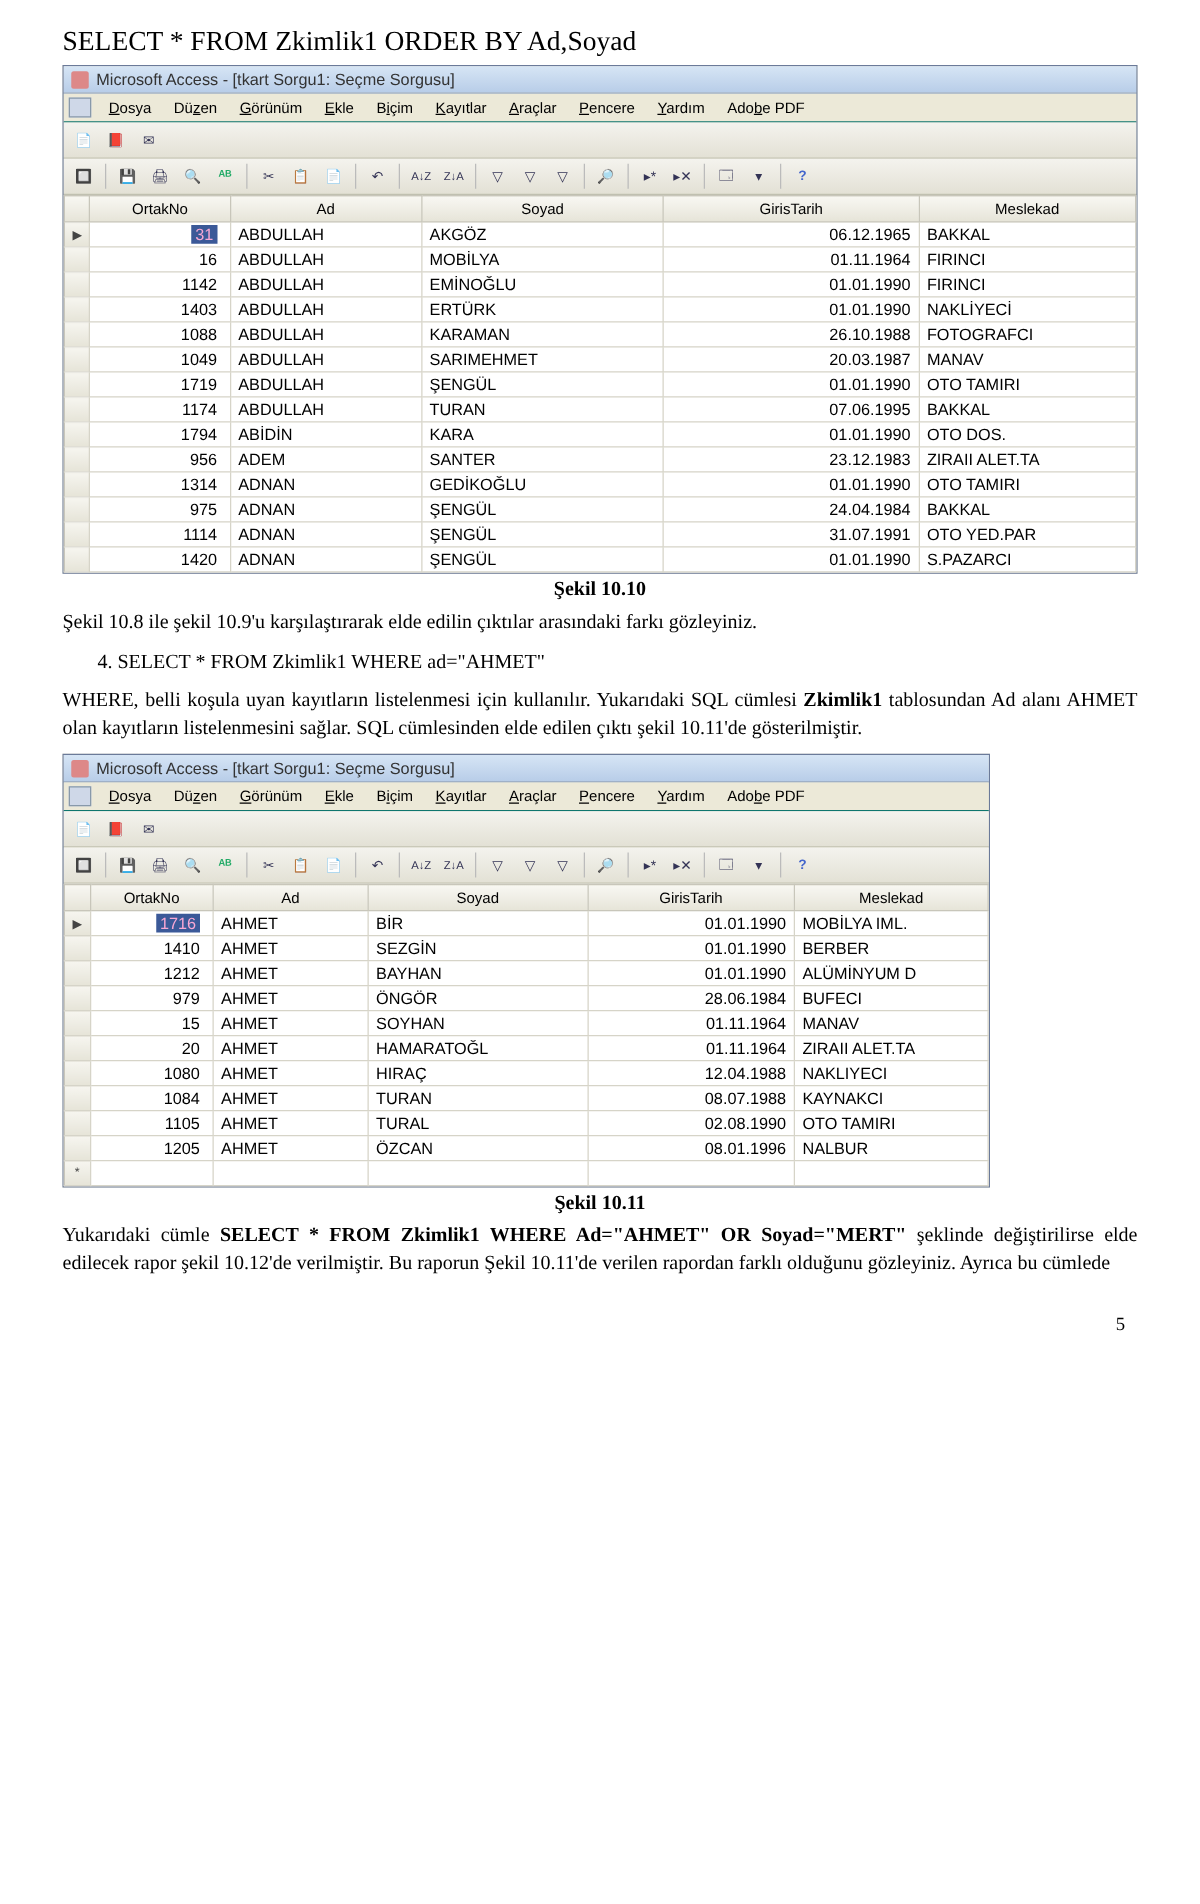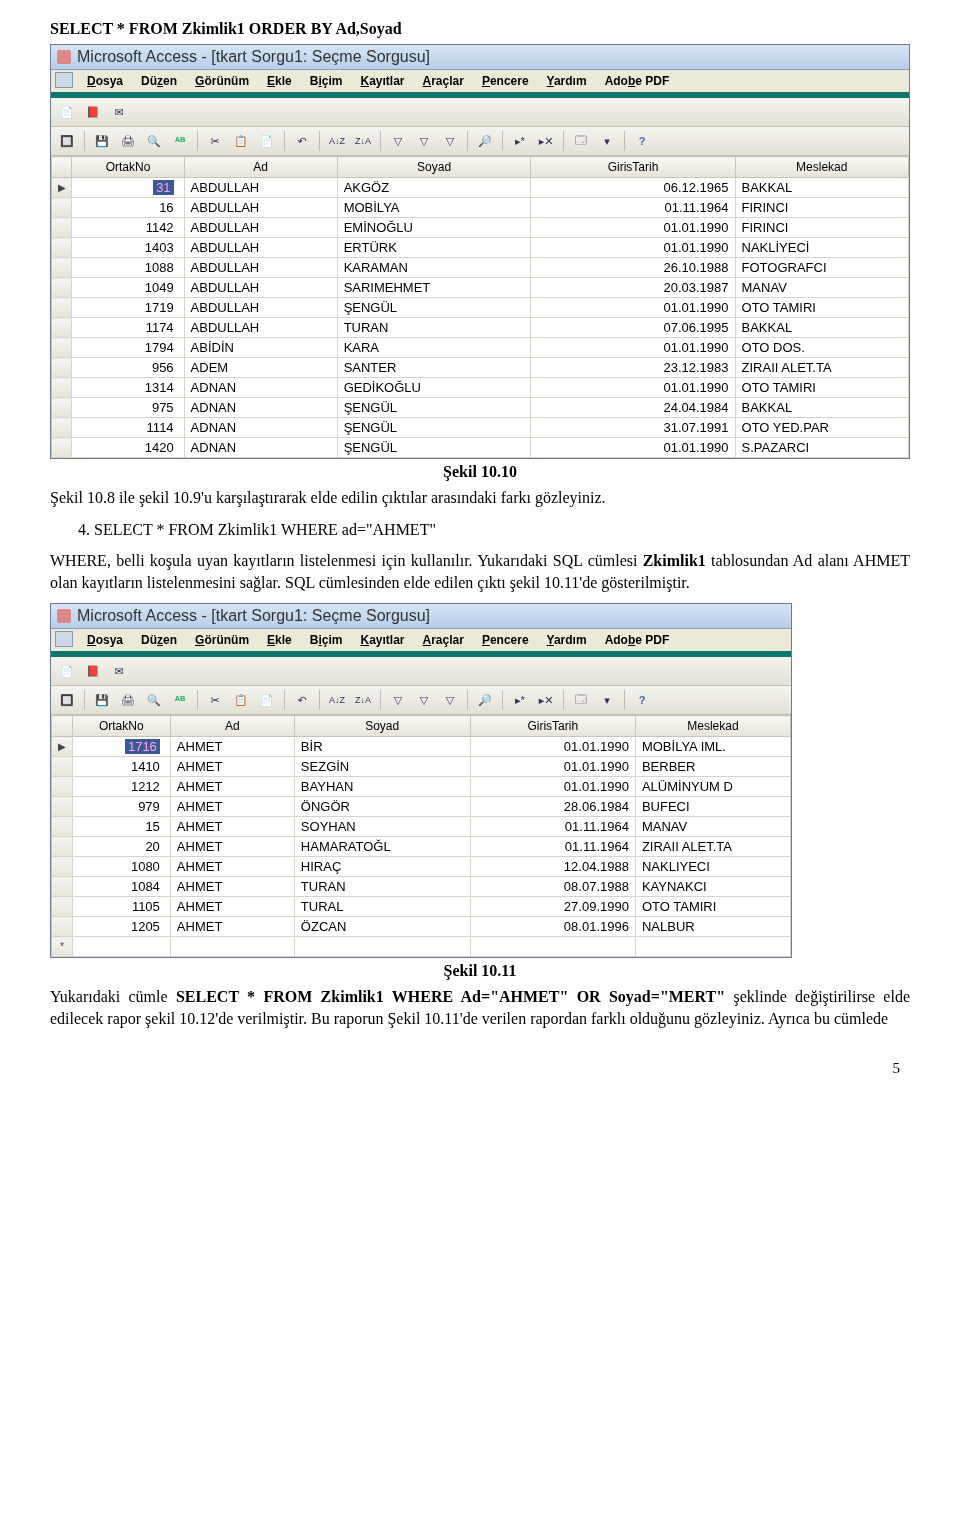--- a/index.html
+++ b/index.html
@@ -6,55 +6,54 @@
     margin: 0;
     padding: 20px 50px;
     font-family: "Times New Roman", serif;
     font-size: 16px;
     background: #fff;
     color: #000;
     width: 860px;
   }
   .sql-line {
     font-family: "Times New Roman", serif;
-    font-size: 16px;
+    font-size: 22px;
     margin-bottom: 6px;
-    font-weight: bold;
   }
   .access-window {
     border: 1px solid #6b7a99;
     background: #ece9d8;
     font-family: Tahoma, Verdana, sans-serif;
     font-size: 12px;
     margin-bottom: 4px;
   }
   .titlebar {
     background: linear-gradient(#d6e5f5, #b8cde8);
     padding: 3px 6px;
-    font-size: 16px;
+    font-size: 13px;
     color: #333;
     border-bottom: 1px solid #8aa0c0;
     display: flex;
     align-items: center;
     gap: 6px;
   }
   .titlebar .key-icon {
     width: 14px; height: 14px;
     background: #d88;
     border-radius: 2px;
     display: inline-block;
   }
   .menubar {
     background: #ece9d8;
     padding: 2px 4px;
-    border-bottom: 6px solid #0f766e;
+    border-bottom: 1px solid #0f766e;
     font-size: 12px;
     display: flex;
+    align-items: center;
     gap: 2px;
-    font-weight: bold;
   }
   .menubar span.menu-item {
     padding: 2px 8px;
   }
   .menubar span.menu-item u { text-decoration: underline; }
   .win-icon {
     width: 16px; height: 14px;
     background: #cfd8e8;
     border: 1px solid #8899aa;
     display: inline-block;
@@ -494,21 +493,21 @@
           <td>AHMET</td>
           <td>TURAN</td>
           <td class="date">08.07.1988</td>
           <td>KAYNAKCI</td>
         </tr>
         <tr>
           <td class="row-selector"></td>
           <td class="num">1105</td>
           <td>AHMET</td>
           <td>TURAL</td>
-          <td class="date">27.09.1990</td>
+          <td class="date">02.08.1990</td>
           <td>OTO TAMIRI</td>
         </tr>
         <tr>
           <td class="row-selector"></td>
           <td class="num">1205</td>
           <td>AHMET</td>
           <td>ÖZCAN</td>
           <td class="date">08.01.1996</td>
           <td>NALBUR</td>
         </tr>

